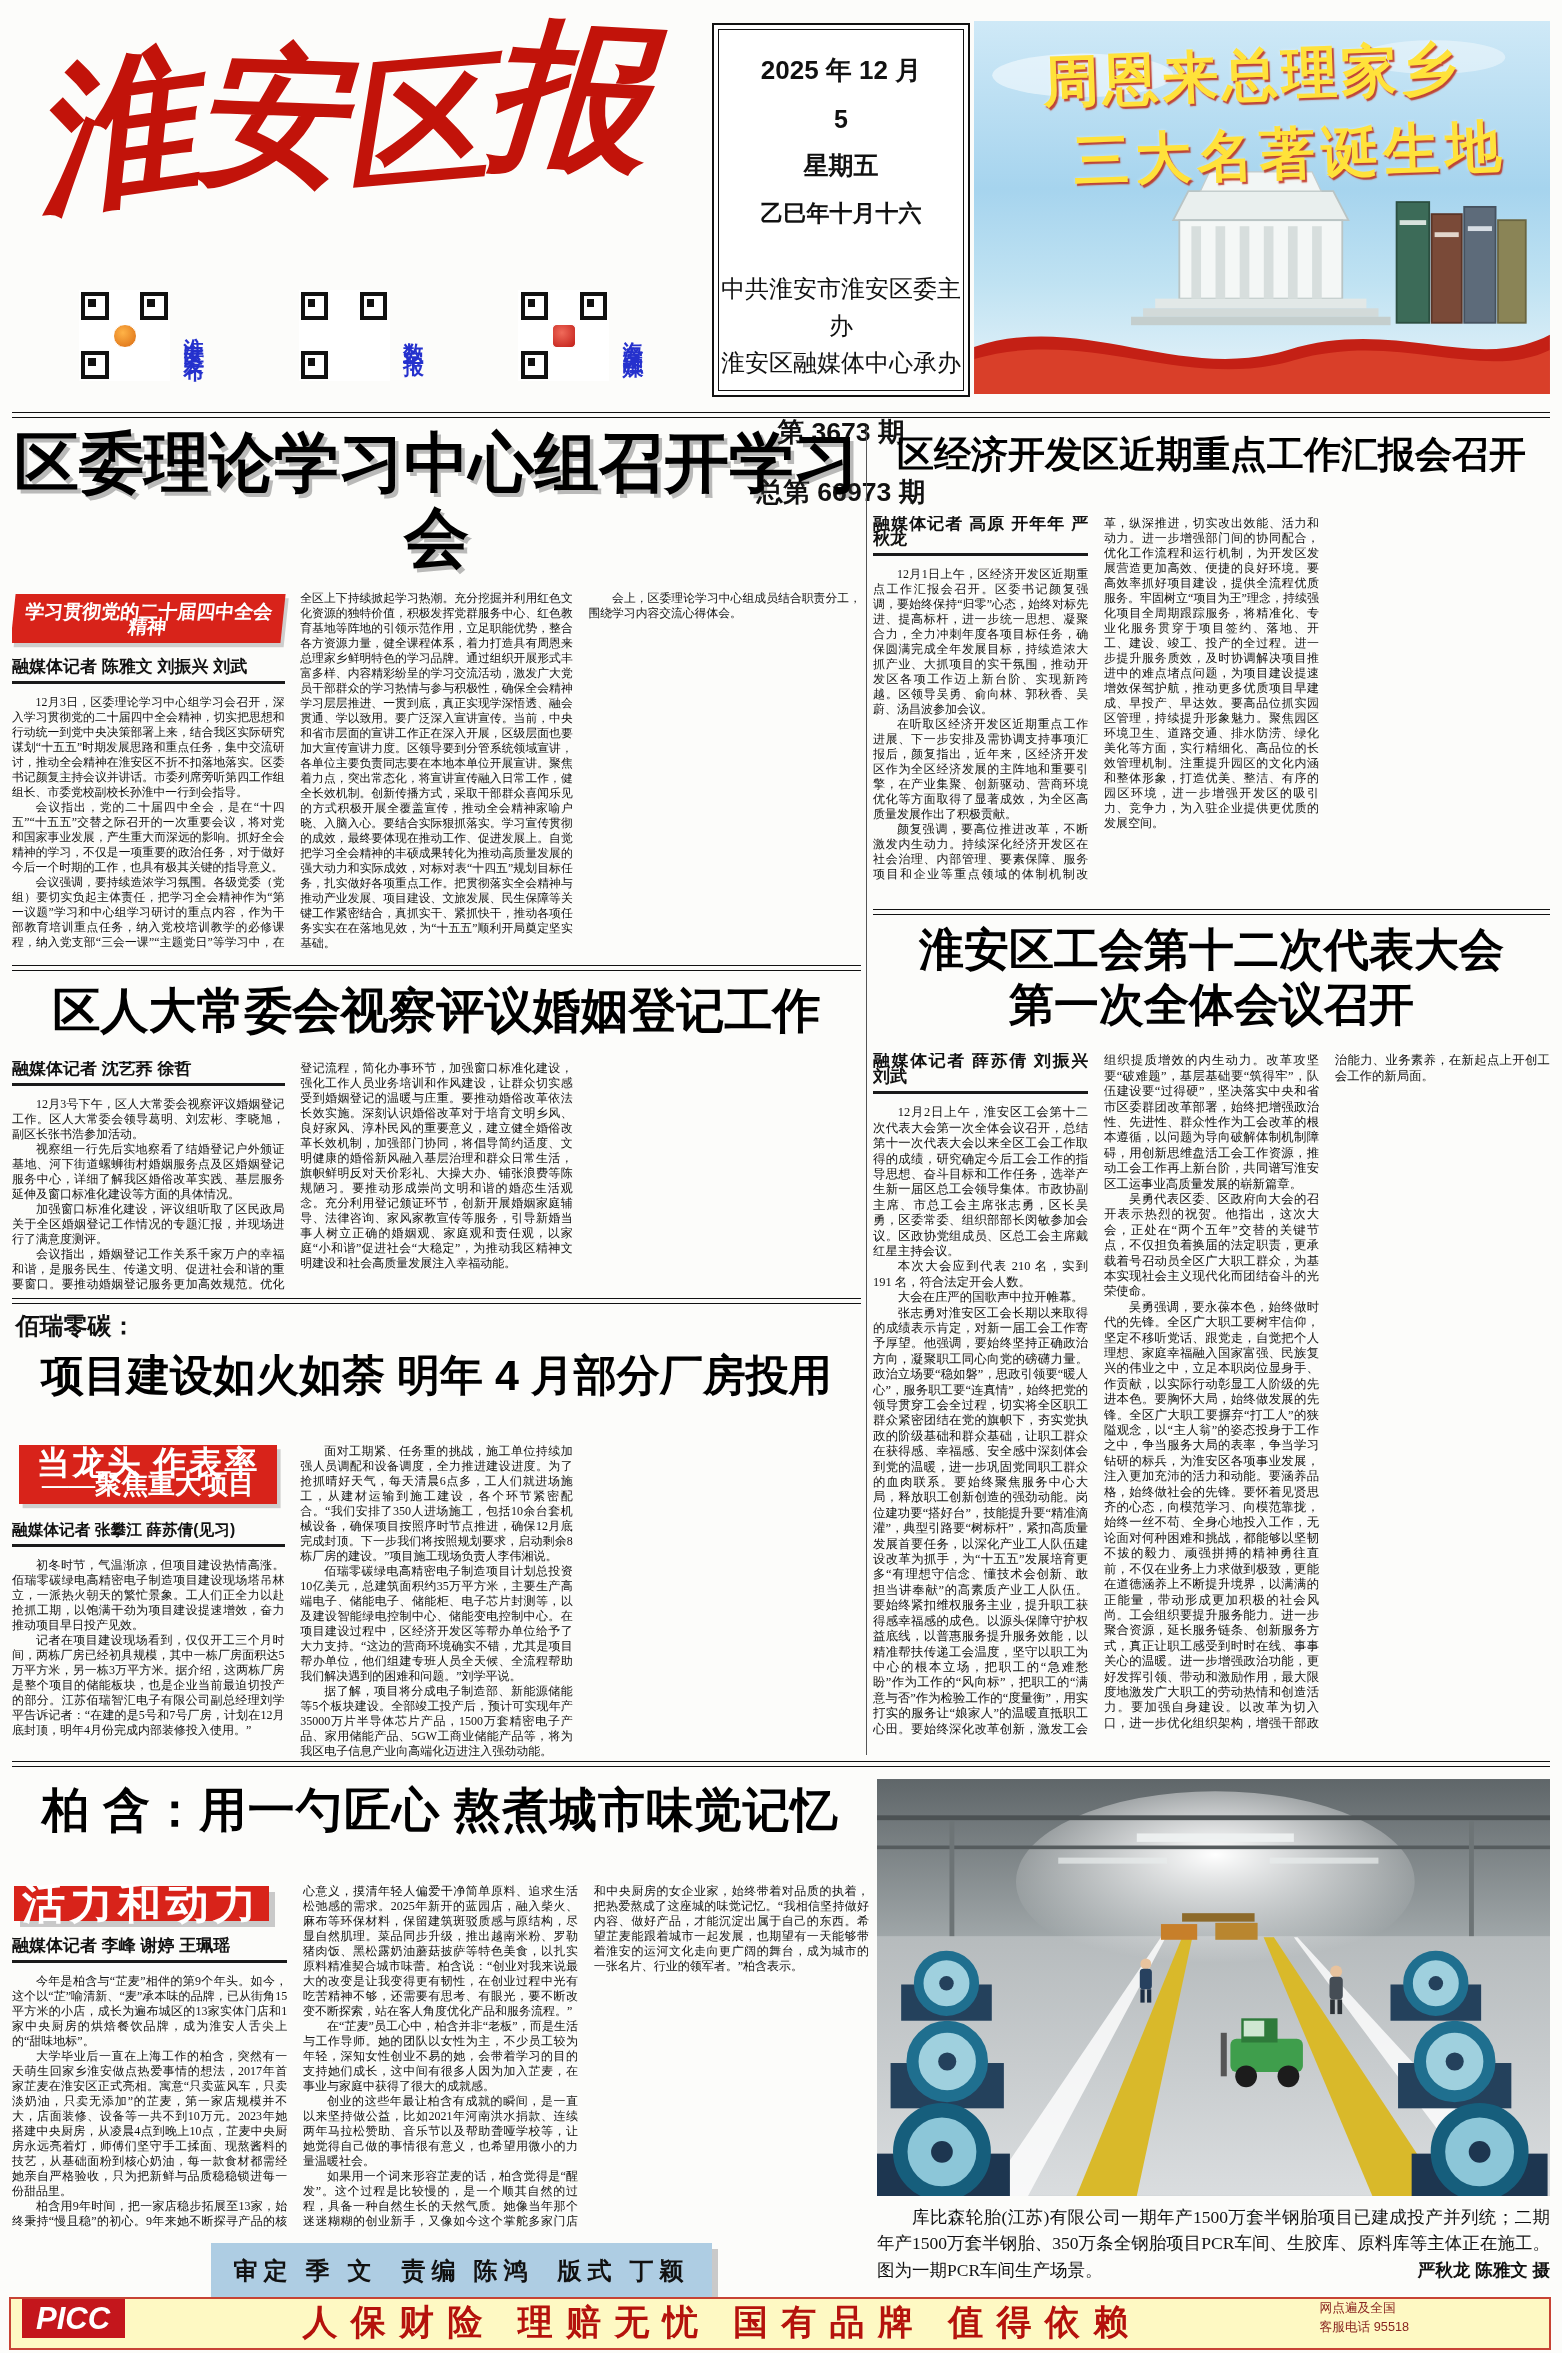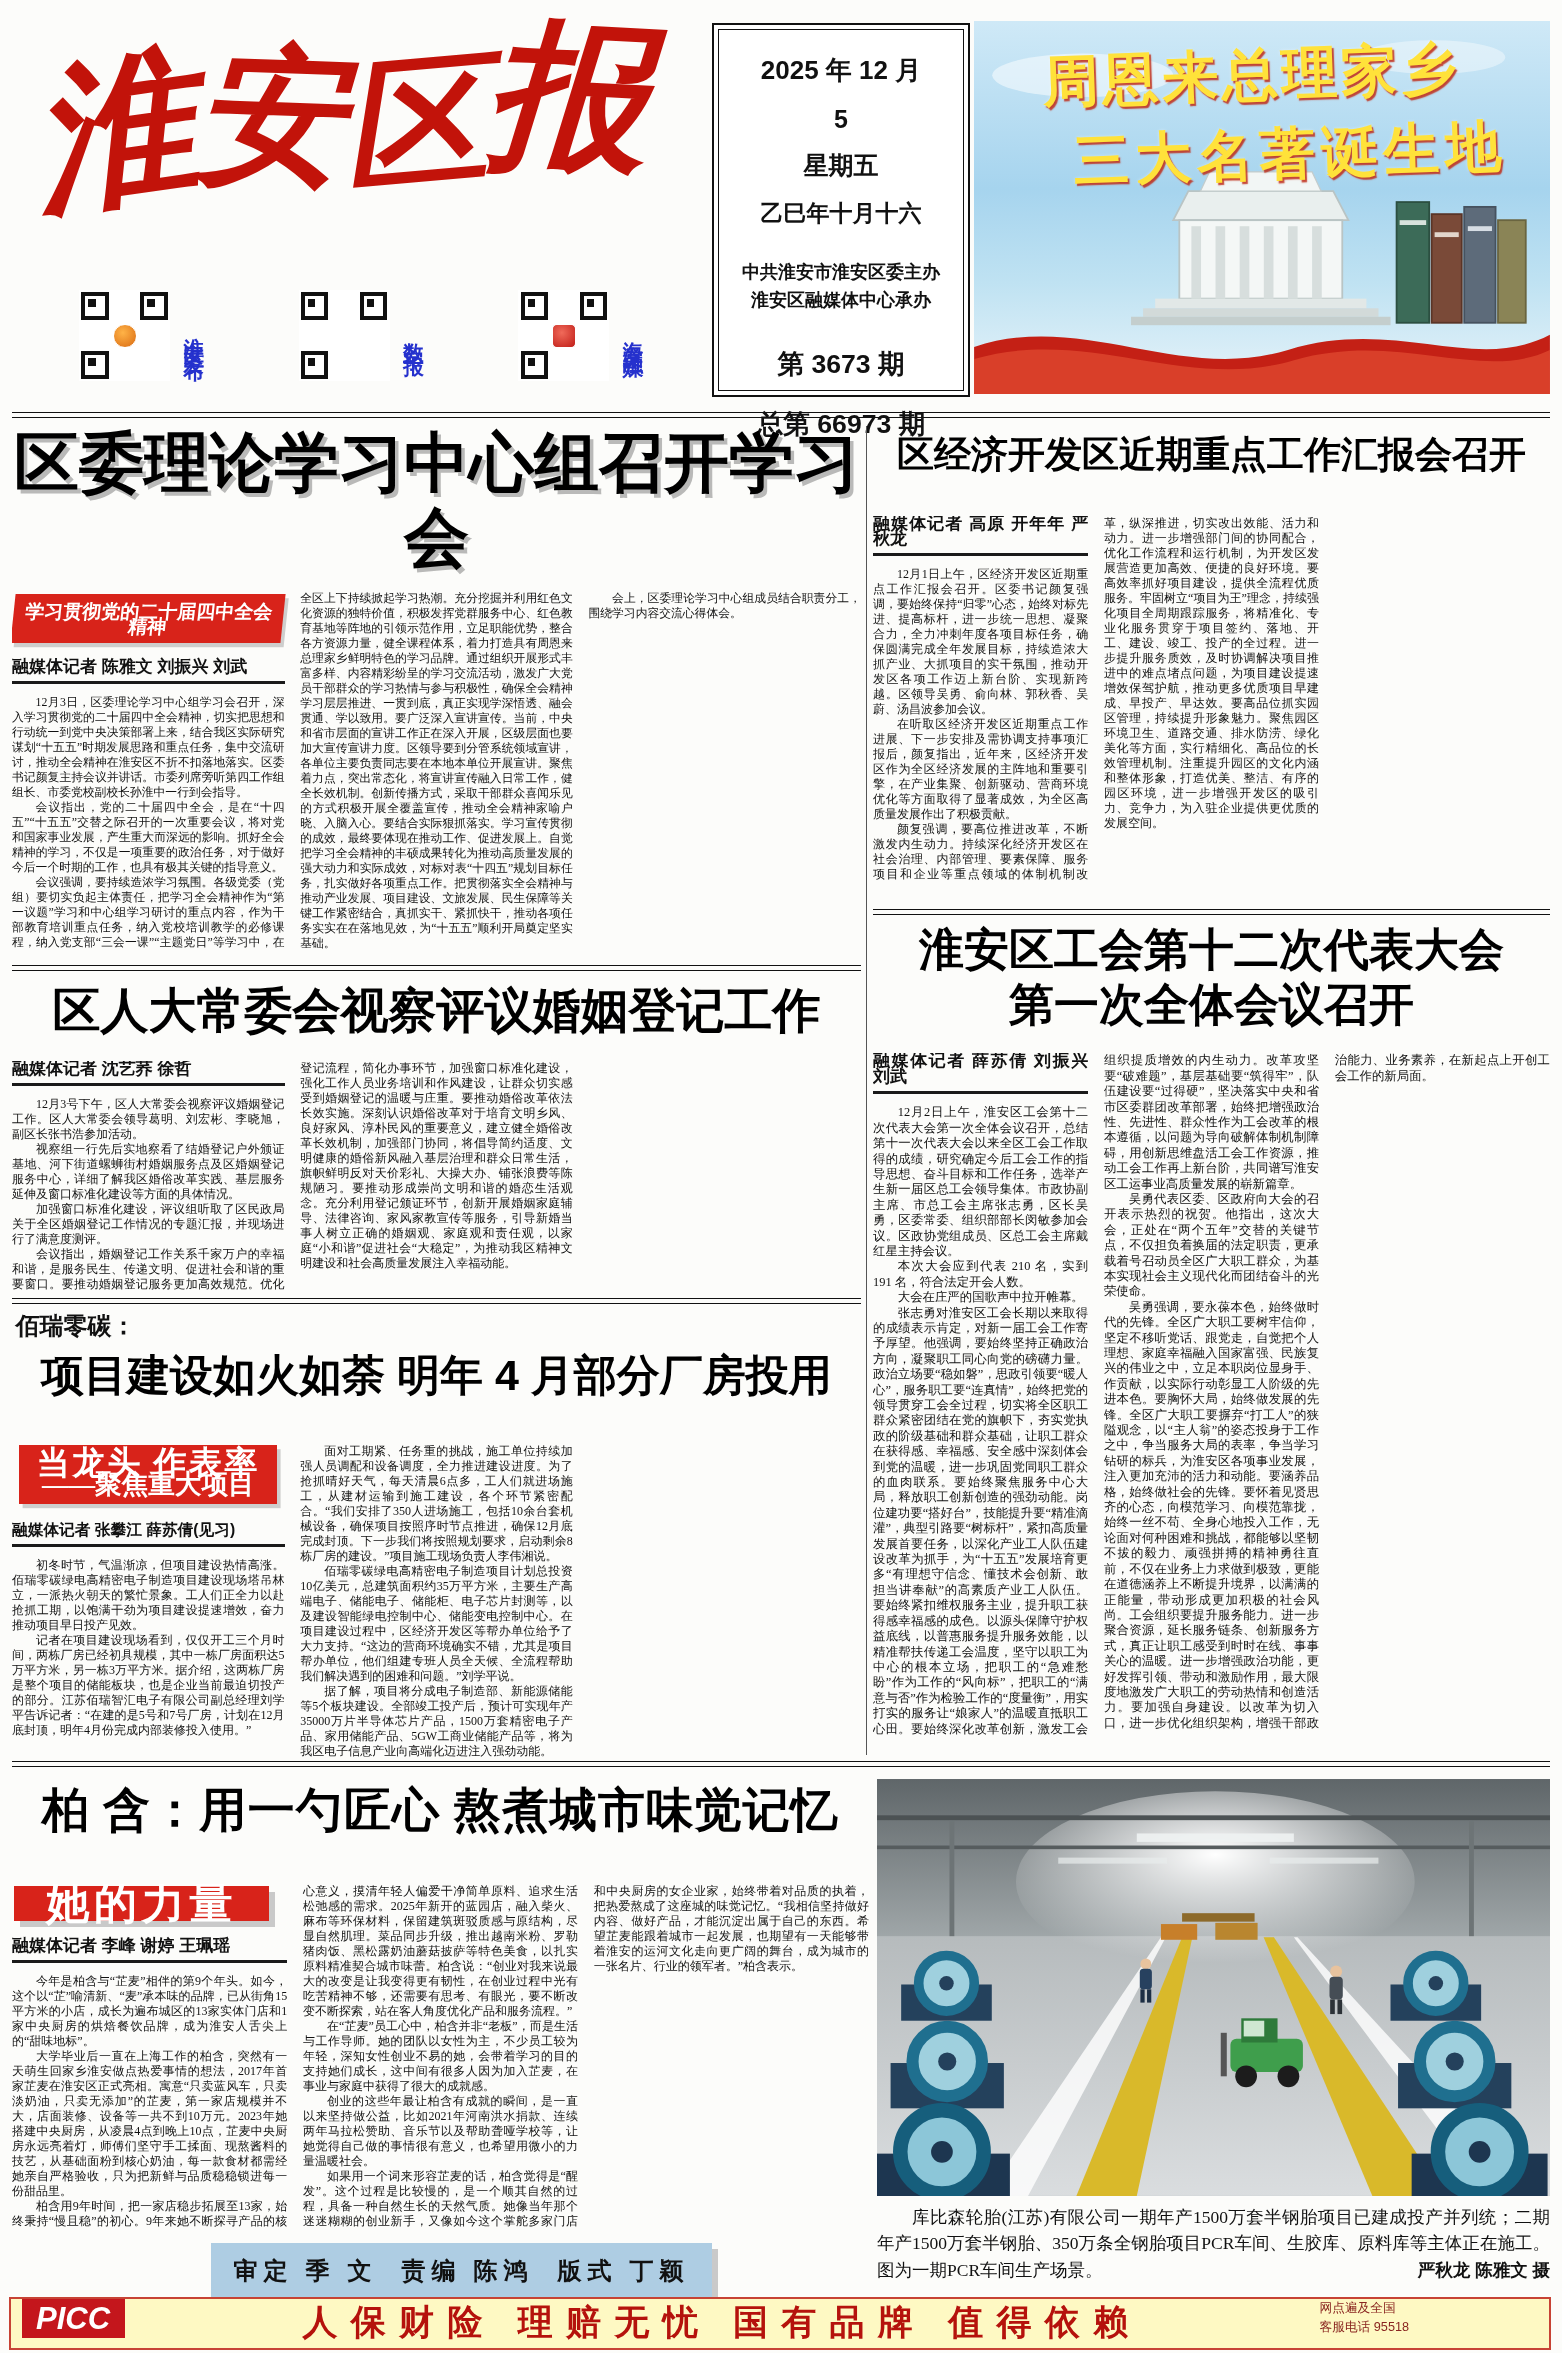--- a/index.html
+++ b/index.html
@@ -28,21 +28,21 @@
   .qr-logo.red{border-radius:4.8px;background:radial-gradient(circle at 40% 35%,#f06a5a,#c01d17);}
   .qr-label{writing-mode:vertical-rl;font-family:"Liberation Sans",sans-serif;color:#2531cd;
       font-weight:900;font-size:20.5px;letter-spacing:6px;margin-left:9.7px;}
   .datebox{position:absolute;left:712px;top:23px;width:254px;height:370px;border:2.4px solid #111;background:#fff;}
   .datebox-inner{position:absolute;inset:3.6px;border:1.2px solid #111;text-align:center;
       font-family:"Liberation Sans",sans-serif;}
   .db-date{font-weight:900;font-size:26px;margin-top:23px;}
   .db-day{font-weight:900;font-size:25px;margin-top:17px;}
   .db-week{font-weight:900;font-size:25px;margin-top:15.7px;}
   .db-lunar{font-weight:900;font-size:23px;margin-top:15.7px;}
-  .db-org{font-family:"Liberation Serif",serif;font-size:18px;margin-top:30px;line-height:1.55;font-weight:bold;}
+  .db-org{font-family:"Liberation Serif",serif;font-size:24px;margin-top:42px;line-height:1.55;}
   .db-issue{font-weight:900;font-size:26.6px;margin-top:31px;}
   .db-total{font-weight:900;font-size:26.6px;margin-top:24px;}
   
   .banner{position:absolute;left:974px;top:20.5px;width:576px;height:373px;overflow:hidden;
       background:linear-gradient(180deg,#cfe9f7 0%,#a6d4ee 45%,#bfe2f2 70%,#e8f4fa 100%);}
   .banner-txt{position:absolute;top:17px;left:0;right:18px;text-align:center;
       font-family:"Liberation Serif",serif;font-weight:900;color:#ffe23a;
       text-shadow:1.8px 2.4px 1.2px rgba(190,40,20,.85),0 0 3.6px rgba(255,255,255,.4);
       transform:rotate(-2deg);}
   .banner-l1{font-size:56px;letter-spacing:3.6px;}
@@ -255,21 +255,21 @@
       <p>佰瑞零碳绿电高精密电子制造项目计划总投资10亿美元，总建筑面积约35万平方米，主要生产高端电子、储能电子、储能柜、电子芯片封测等，以及建设智能绿电控制中心、储能变电控制中心。在项目建设过程中，区经济开发区等帮办单位给予了大力支持。“这边的营商环境确实不错，尤其是项目帮办单位，他们组建专班人员全天候、全流程帮助我们解决遇到的困难和问题。”刘学平说。</p>
       <p>据了解，项目将分成电子制造部、新能源储能等5个板块建设。全部竣工投产后，预计可实现年产35000万片半导体芯片产品，1500万套精密电子产品、家用储能产品、5GW工商业储能产品等，将为我区电子信息产业向高端化迈进注入强劲动能。</p>
     </div>
   </div>
 
   <div class="dr" style="left:12px;top:1761px;width:1538px;"></div>
 
   <div class="art" style="left:12px;top:1779px;width:857px;">
     <h1 class="hl" style="font-family:'Liberation Serif',serif;font-size:47px;letter-spacing:1.2px;margin-bottom:42px;">柏 含：用一勺匠心 熬煮城市味觉记忆</h1>
     <div class="cols" style="column-count:3;height:347px;font-size:12px;line-height:15px;">
-      <div class="redbox herbox">她的力量</div>
+      <div class="redbox herbox">活力和动力</div>
       <div class="byline">融媒体记者 李峰 谢婷 王珮瑶</div>
       <p>今年是柏含与“芷麦”相伴的第9个年头。如今，这个以“芷”喻清新、“麦”承本味的品牌，已从街角15平方米的小店，成长为遍布城区的13家实体门店和1家中央厨房的烘焙餐饮品牌，成为淮安人舌尖上的“甜味地标”。</p>
       <p>大学毕业后一直在上海工作的柏含，突然有一天萌生回家乡淮安做点热爱事情的想法，2017年首家芷麦在淮安区正式亮相。寓意“只卖蓝风车，只卖淡奶油，只卖无添加”的芷麦，第一家店规模并不大，店面装修、设备等一共不到10万元。2023年她搭建中央厨房，从凌晨4点到晚上10点，芷麦中央厨房永远亮着灯，师傅们坚守手工揉面、现熬酱料的技艺，从基础面粉到核心奶油，每一款食材都需经她亲自严格验收，只为把新鲜与品质稳稳锁进每一份甜品里。</p>
       <p>柏含用9年时间，把一家店稳步拓展至13家，始终秉持“慢且稳”的初心。9年来她不断探寻产品的核心意义，摸清年轻人偏爱干净简单原料、追求生活松弛感的需求。2025年新开的蓝园店，融入柴火、麻布等环保材料，保留建筑斑驳质感与原结构，尽显自然肌理。菜品同步升级，推出越南米粉、罗勒猪肉饭、黑松露奶油蘑菇披萨等特色美食，以扎实原料精准契合城市味蕾。柏含说：“创业对我来说最大的改变是让我变得更有韧性，在创业过程中光有吃苦精神不够，还需要有思考、有眼光，要不断改变不断探索，站在客人角度优化产品和服务流程。”</p>
       <p>在“芷麦”员工心中，柏含并非“老板”，而是生活与工作导师。她的团队以女性为主，不少员工较为年轻，深知女性创业不易的她，会带着学习的目的支持她们成长，这中间有很多人因为加入芷麦，在事业与家庭中获得了很大的成就感。</p>
       <p>创业的这些年最让柏含有成就的瞬间，是一直以来坚持做公益，比如2021年河南洪水捐款、连续两年马拉松赞助、音乐节以及帮助聋哑学校等，让她觉得自己做的事情很有意义，也希望用微小的力量温暖社会。</p>
       <p>如果用一个词来形容芷麦的话，柏含觉得是“醒发”。这个过程是比较慢的，是一个顺其自然的过程，具备一种自然生长的天然气质。她像当年那个迷迷糊糊的创业新手，又像如今这个掌舵多家门店和中央厨房的女企业家，始终带着对品质的执着，把热爱熬成了这座城的味觉记忆。“我相信坚持做好内容、做好产品，才能沉淀出属于自己的东西。希望芷麦能跟着城市一起发展，也期望有一天能够带着淮安的运河文化走向更广阔的舞台，成为城市的一张名片、行业的领军者。”柏含表示。</p>
     </div>
   </div>
 

